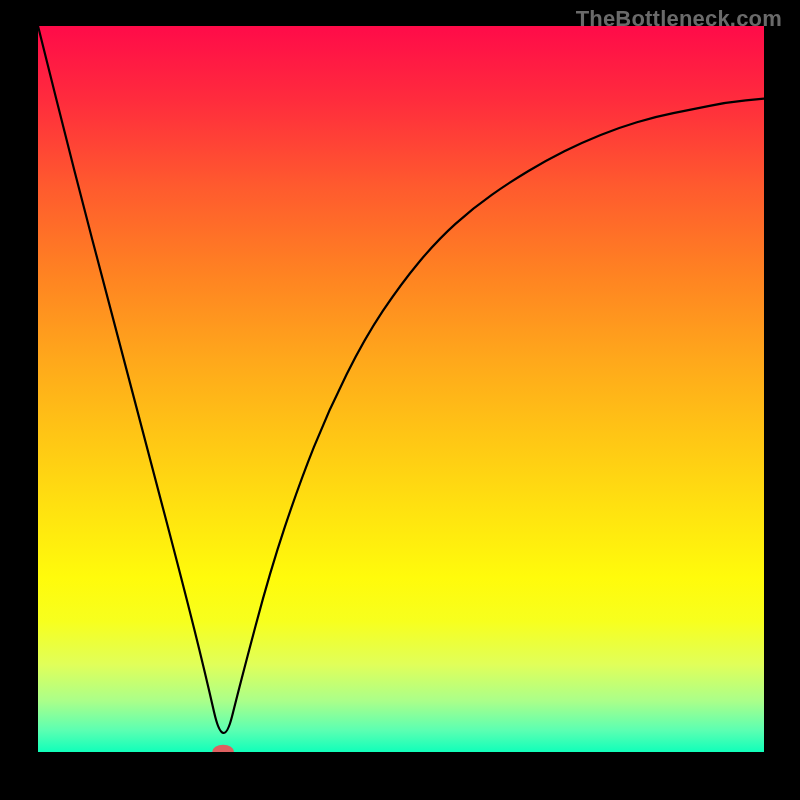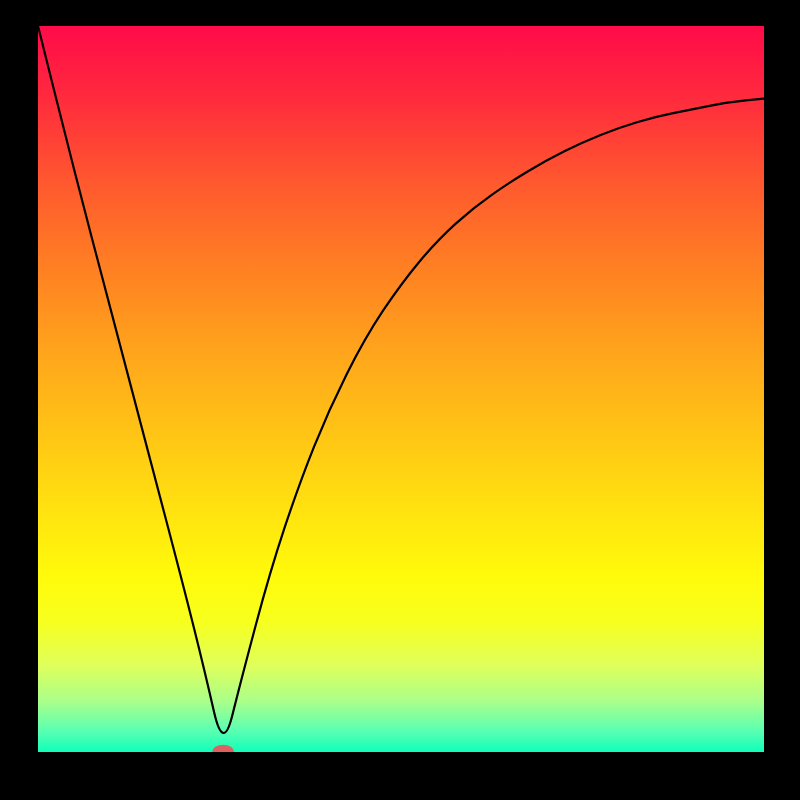--- a/index.html
+++ b/index.html
@@ -67,19 +67,20 @@
     font-weight: 600;
     color: #6a6a6a;
     letter-spacing: 0.2px;
     user-select: none;
   }
 </style>
 </head>
 <body>
 
 <div class="stage">
+  <div class="watermark">TheBottleneck.com</div>
   <div class="plot-area">
     <svg class="curve-svg" viewBox="0 0 100 100" preserveAspectRatio="none">
       <path class="curve-path" vector-effect="non-scaling-stroke" d="M 0 0 Q 0 0 2.5 10 Q 5 20 7.5 29.5 Q 10 39 12.5 48.5 Q 15 58 17.5 67.5 Q 20 77 21.5 83 Q 23 89 24.25 94.5 Q 25.5 100 26.75 95 Q 28 90 30 82.5 Q 32 75 34 69 Q 36 63 38 58 Q 40 53 42.5 48 Q 45 43 47.5 39.25 Q 50 35.5 52.5 32.5 Q 55 29.5 57.5 27.25 Q 60 25 62.5 23.25 Q 65 21.5 67.5 20 Q 70 18.5 72.5 17.25 Q 75 16 77.5 15 Q 80 14 82.5 13.25 Q 85 12.5 87.5 12 Q 90 11.5 92.5 11 Q 95 10.5 97.5 10.25 T 100 10"></path>
       <ellipse class="marker" rx="1.5" ry="1.0" cx="25.5" cy="100"></ellipse>
     </svg>
   </div>
 </div>
 
 </body></html>

